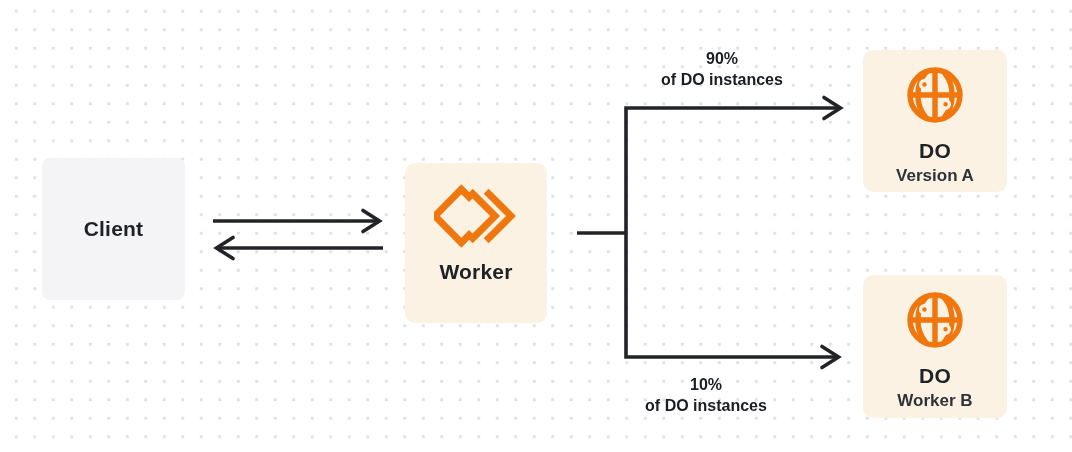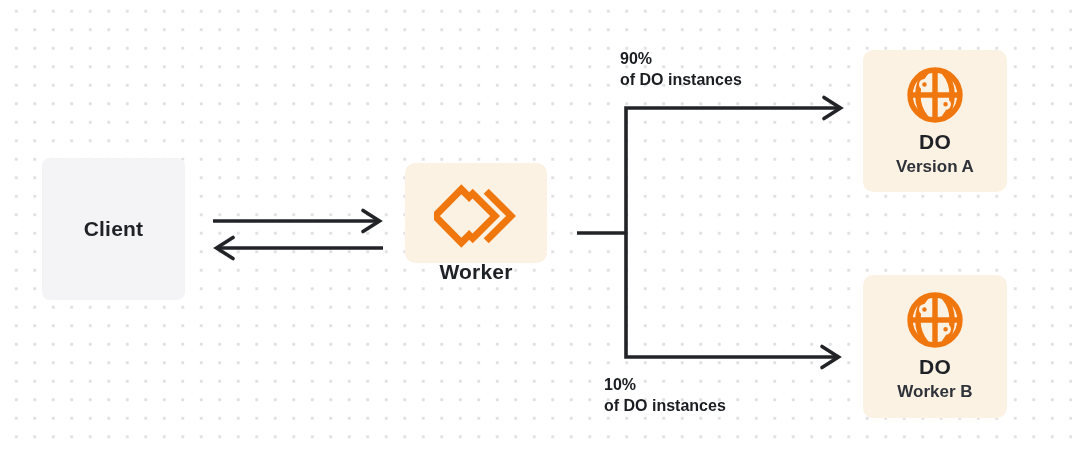--- a/index.html
+++ b/index.html
@@ -20,21 +20,21 @@
     position:absolute;
     display:flex;flex-direction:column;
     align-items:center;justify-content:center;
     box-sizing:border-box;
   }
   .node-client{
     left:42px;top:158px;width:143px;height:142px;
     background:#f4f4f6;border-radius:8px;
   }
   .node-worker{
-    left:405px;top:163px;width:142px;height:100px;
+    left:405px;top:163px;width:142px;height:160px;
     background:#fcf2e3;border-radius:10px;
     justify-content:flex-start;
     align-items:center;
   }
   .node-do{
     left:863px;width:144px;height:142px;
     background:#fcf2e3;border-radius:10px;
     justify-content:flex-start;
   }
   .node-do-a{top:50px;}
@@ -43,28 +43,28 @@
     font-size:21px;font-weight:bold;color:#1e2126;
     letter-spacing:0.2px;
   }
   .node-subtitle{
     font-size:17px;font-weight:bold;color:#2e333a;
     margin-top:3px;
   }
   .worker-icon-wrap{margin-top:21px;height:64px;display:flex;align-items:center;}
   .worker-label{margin-top:12px;}
   .globe-icon-wrap{margin-top:13px;height:64px;display:flex;align-items:center;}
-  .do-title{margin-top:3px;}
+  .do-title{margin-top:12px;}
   svg.connectors{
     position:absolute;left:0;top:0;width:1072px;height:452px;
     pointer-events:none;
   }
   .edge-label{
     position:absolute;width:204px;
-    text-align:left;
+    text-align:center;
     font-size:16px;font-weight:bold;color:#1a1d21;
     line-height:21px;
   }
   .edge-label-top{left:620px;top:48px;}
   .edge-label-bottom{left:604px;top:374px;}
 </style>
 </head>
 <body>
 
 <div id="canvas">

